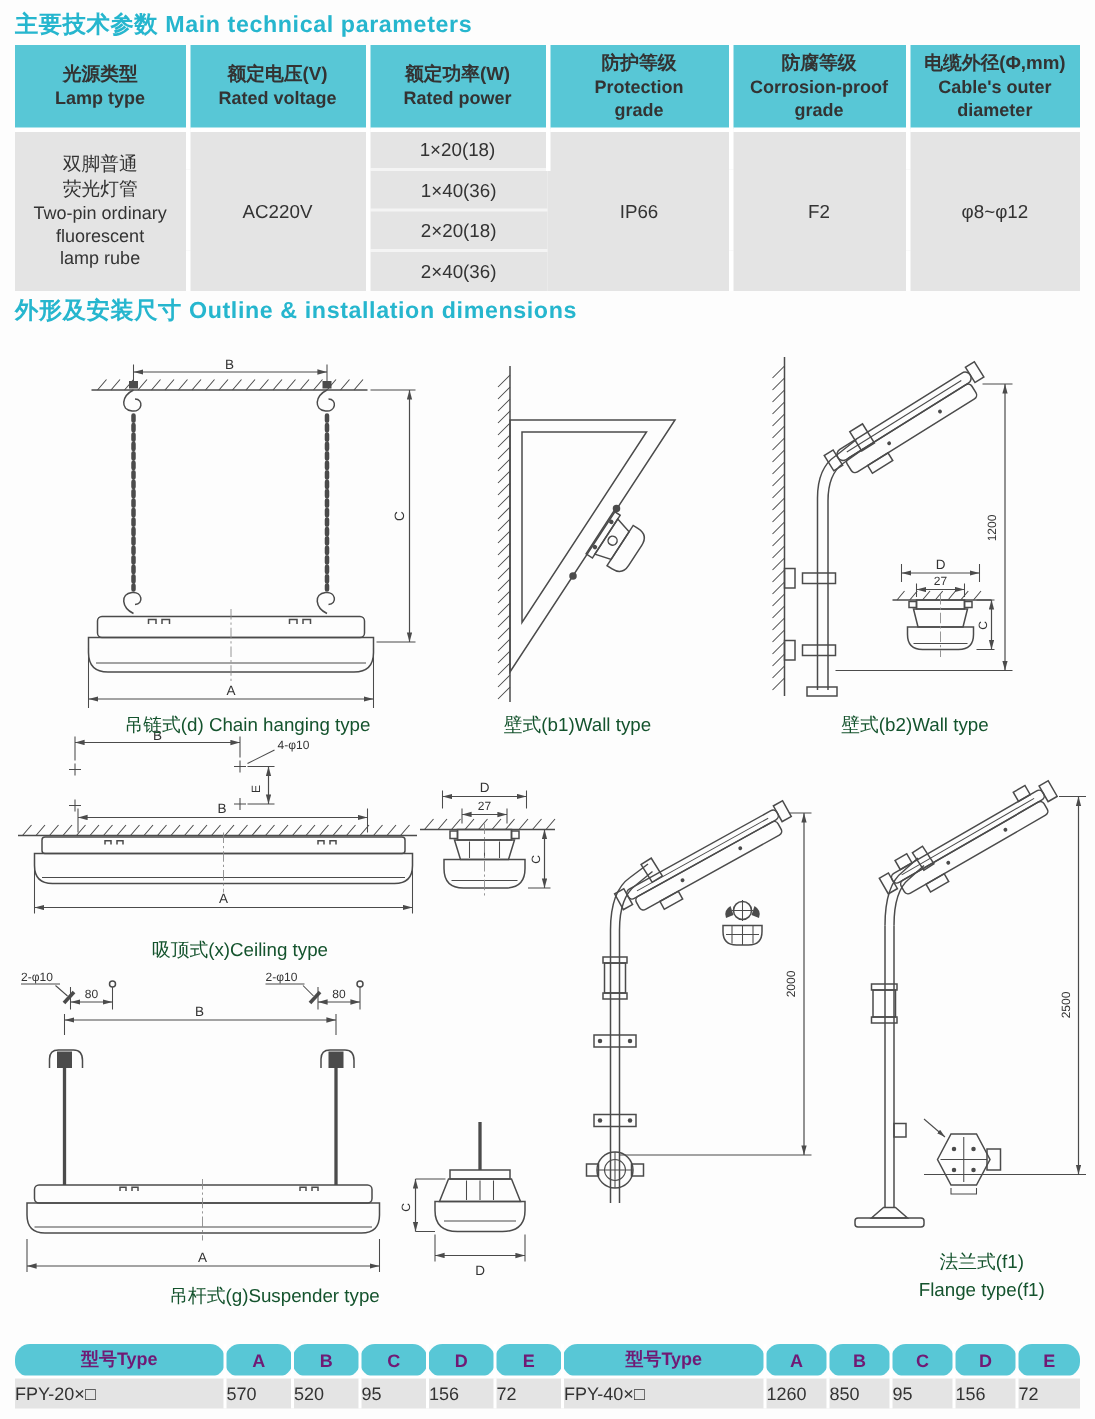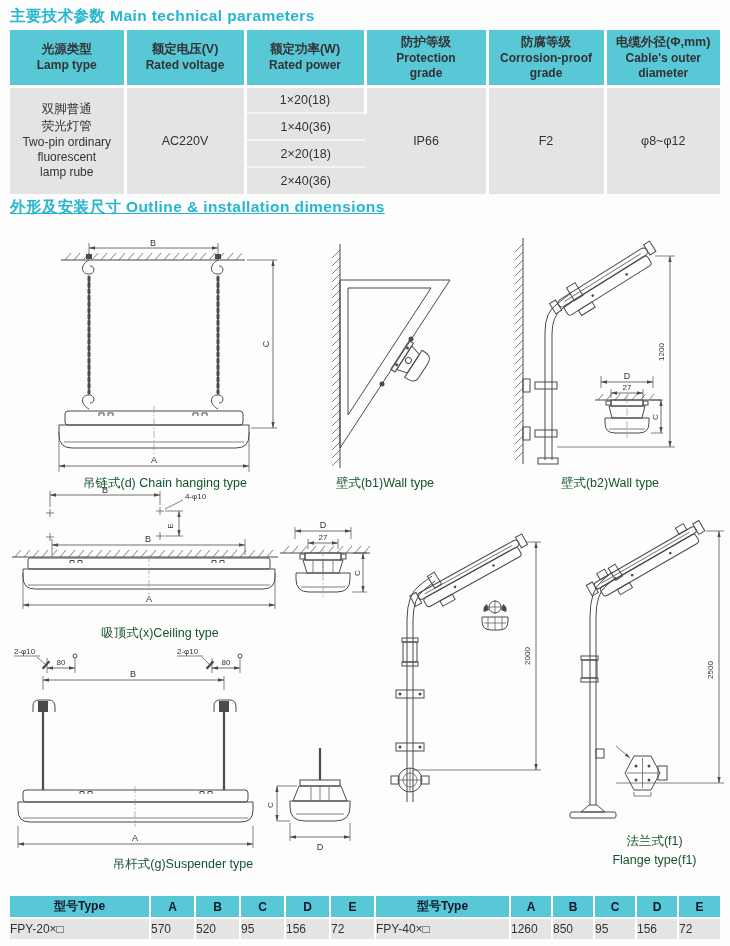--- a/index.html
+++ b/index.html
@@ -2,41 +2,41 @@
 <html><head>
 <meta charset="utf-8">
 <style>
   * { margin:0; padding:0; box-sizing:border-box; }
   html,body { width:730px; height:946px; }
   body { background:#ffffff; font-family:"Liberation Sans","DejaVu Sans",sans-serif; color:#333; }
   .page { position:relative; width:730px; height:946px; background:#fdfdfd; overflow:hidden;padding-left:24px; }
 
   .sec-title { position:absolute; left:10px; font-size:15.5px; font-weight:bold; color:#26b6ce; letter-spacing:.4px; }
   .sec-title.t1 { top:6px; }
-  .sec-title.t2 { top:197px;text-decoration:underline; }
+  .sec-title.t2 { top:197px; }
 
   table { border-collapse:collapse; table-layout:fixed; }
 
   
   .params { position:absolute; left:10px; top:30px; width:710px; }
   .params th { background:#58c7d6; color:#333; font-size:12.5px; font-weight:bold; height:56px;
                text-align:center; vertical-align:middle; border-right:3px solid #fff; border-bottom:3px solid #fff; padding:2px; }
   .params th:last-child, .params td:last-child { border-right:none; }
   .params .en { font-size:12px; white-space:pre-line; line-height:1.25; }
   .params td { background:#e4e4e4; color:#333; font-size:12.5px; text-align:center; vertical-align:middle;
                border-right:3px solid #fff; padding:2px; }
   .params td.power { height:27px; }
   .params tbody tr:not(:last-child) td.power { border-bottom:2px solid #f4f4f4; }
   .params .lamp-type .en { font-size:12px; }
   .params .zh { line-height:1.35; }
 
   
   .models { position:absolute; left:10px; top:896px; width:710px; }
-  .models th { background:#58c7d6; color:#0f172a; font-size:12px; font-weight:bold; height:22px;
-               border-right:2px solid #fff; border-bottom:2px solid #fff; text-align:center; vertical-align:middle; }
+  .models th { background:#58c7d6; color:#701a75; font-size:12px; font-weight:bold; height:22px;
+               border-right:2px solid #fff; border-bottom:2px solid #fff; text-align:center; vertical-align:middle;border-radius:10px; }
   .models td { background:#e4e4e4; color:#333; font-size:12px; height:21px; 
                vertical-align:middle; border-right:2px solid #fff; }
   .models th:last-child, .models td:last-child { border-right:none; }
 
   
   .draw { position:absolute; overflow:visible; }
   .ln   { stroke:#4b4b4b; stroke-width:1;   fill:none; }
   .thin { stroke:#4b4b4b; stroke-width:.7;  fill:none; }
   .dim  { stroke:#4b4b4b; stroke-width:.8;  fill:none; }
   .chain{ stroke:#4b4b4b; stroke-width:3;   fill:none; stroke-dasharray:3.5 2.8; stroke-linecap:round; }

